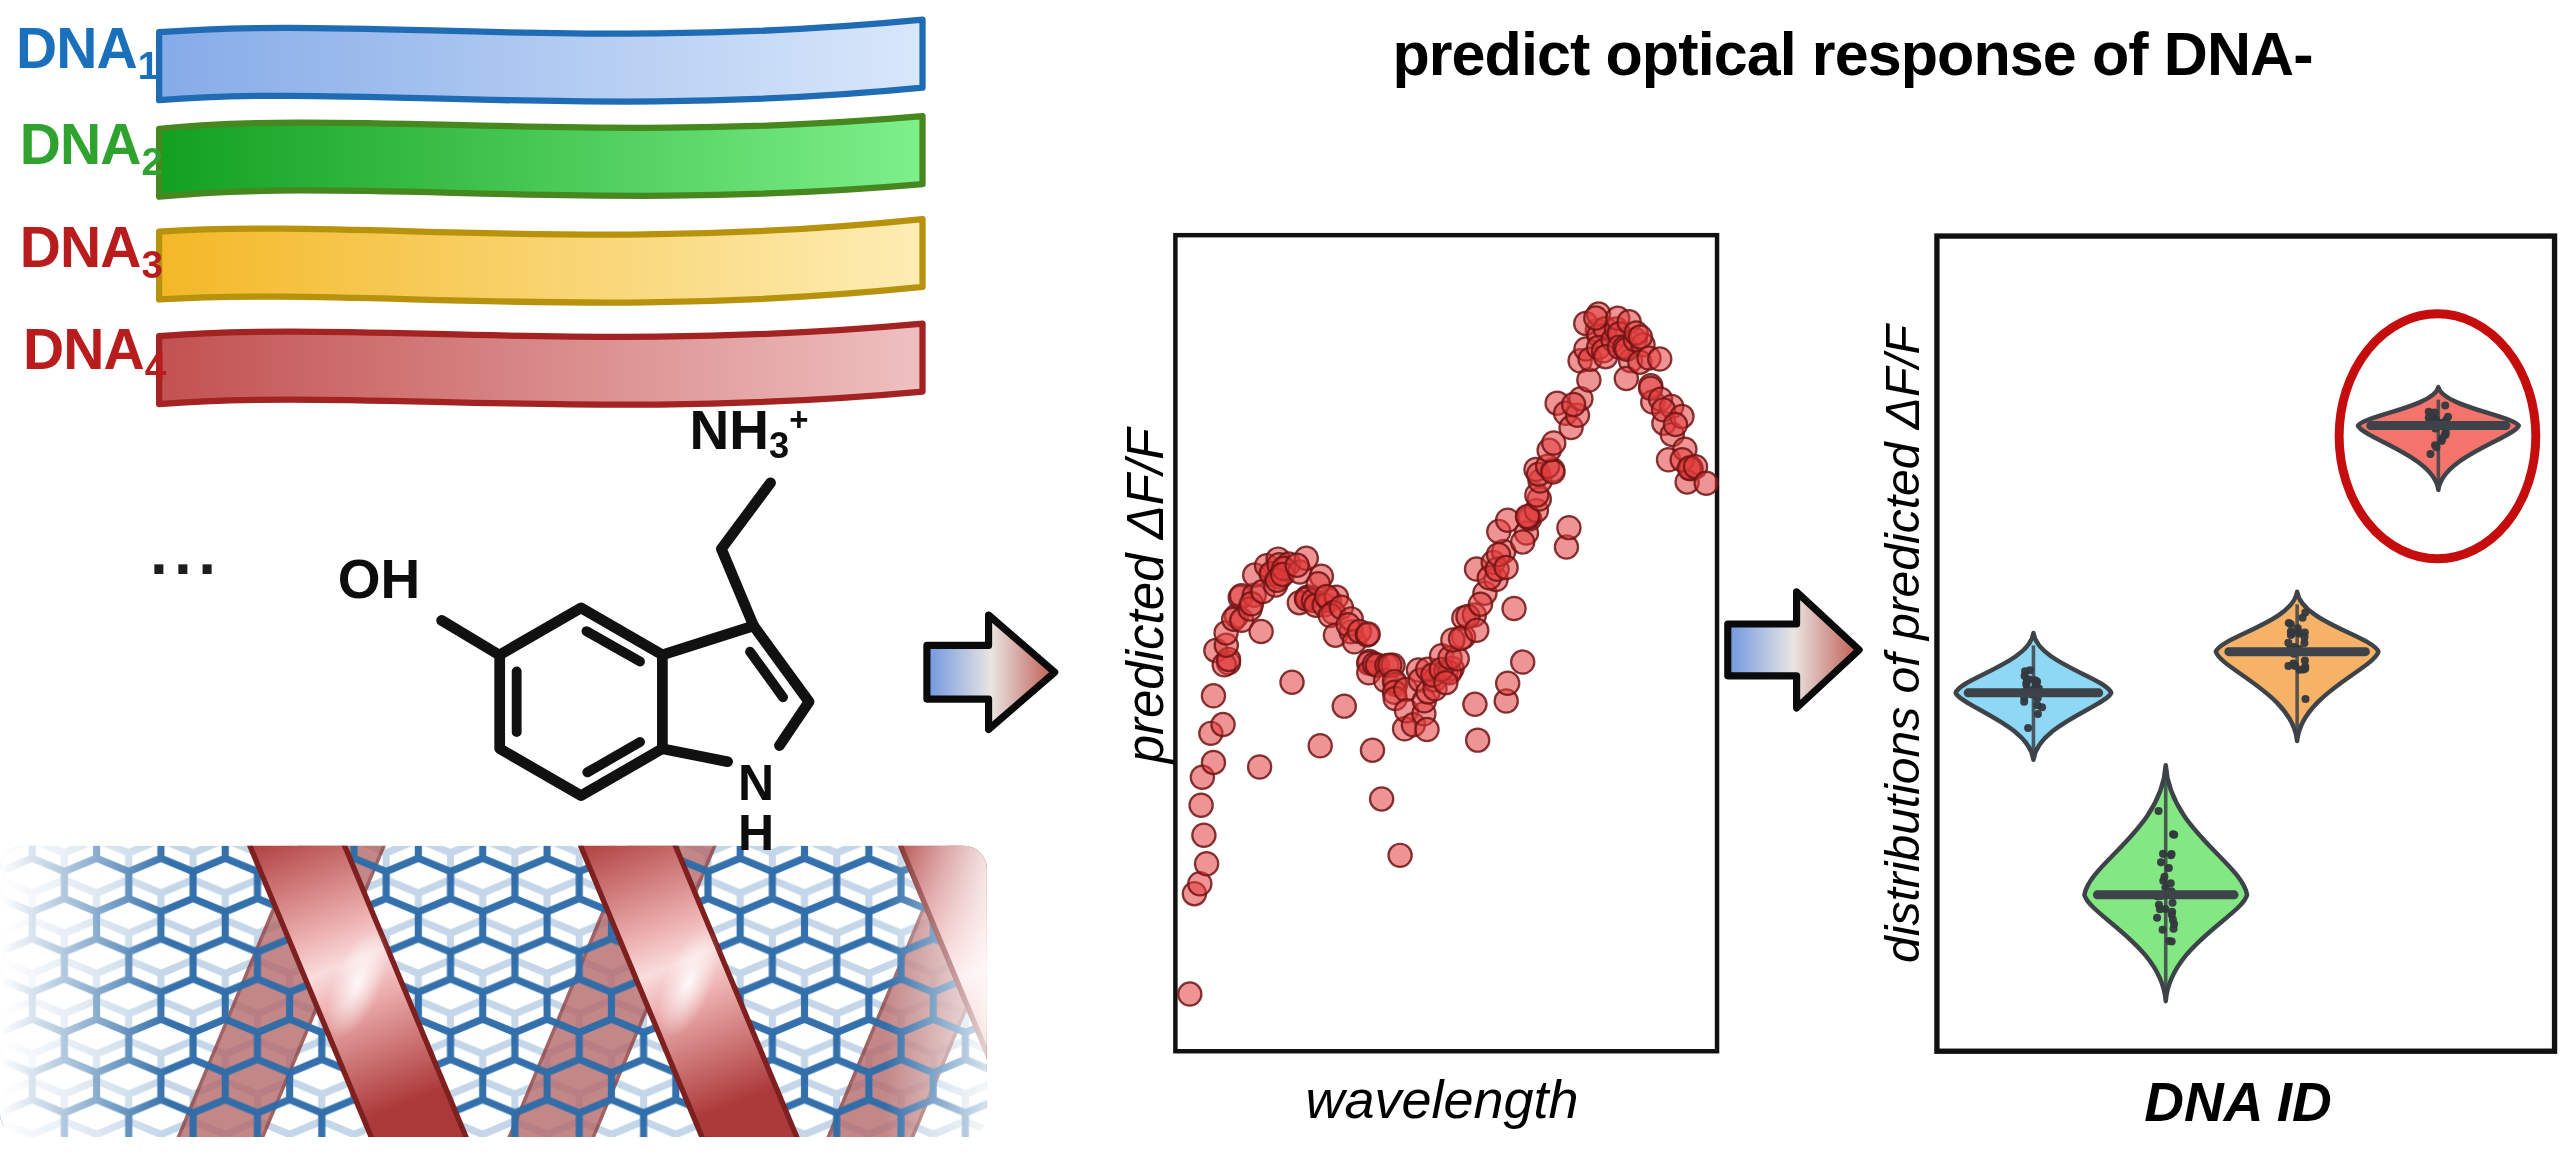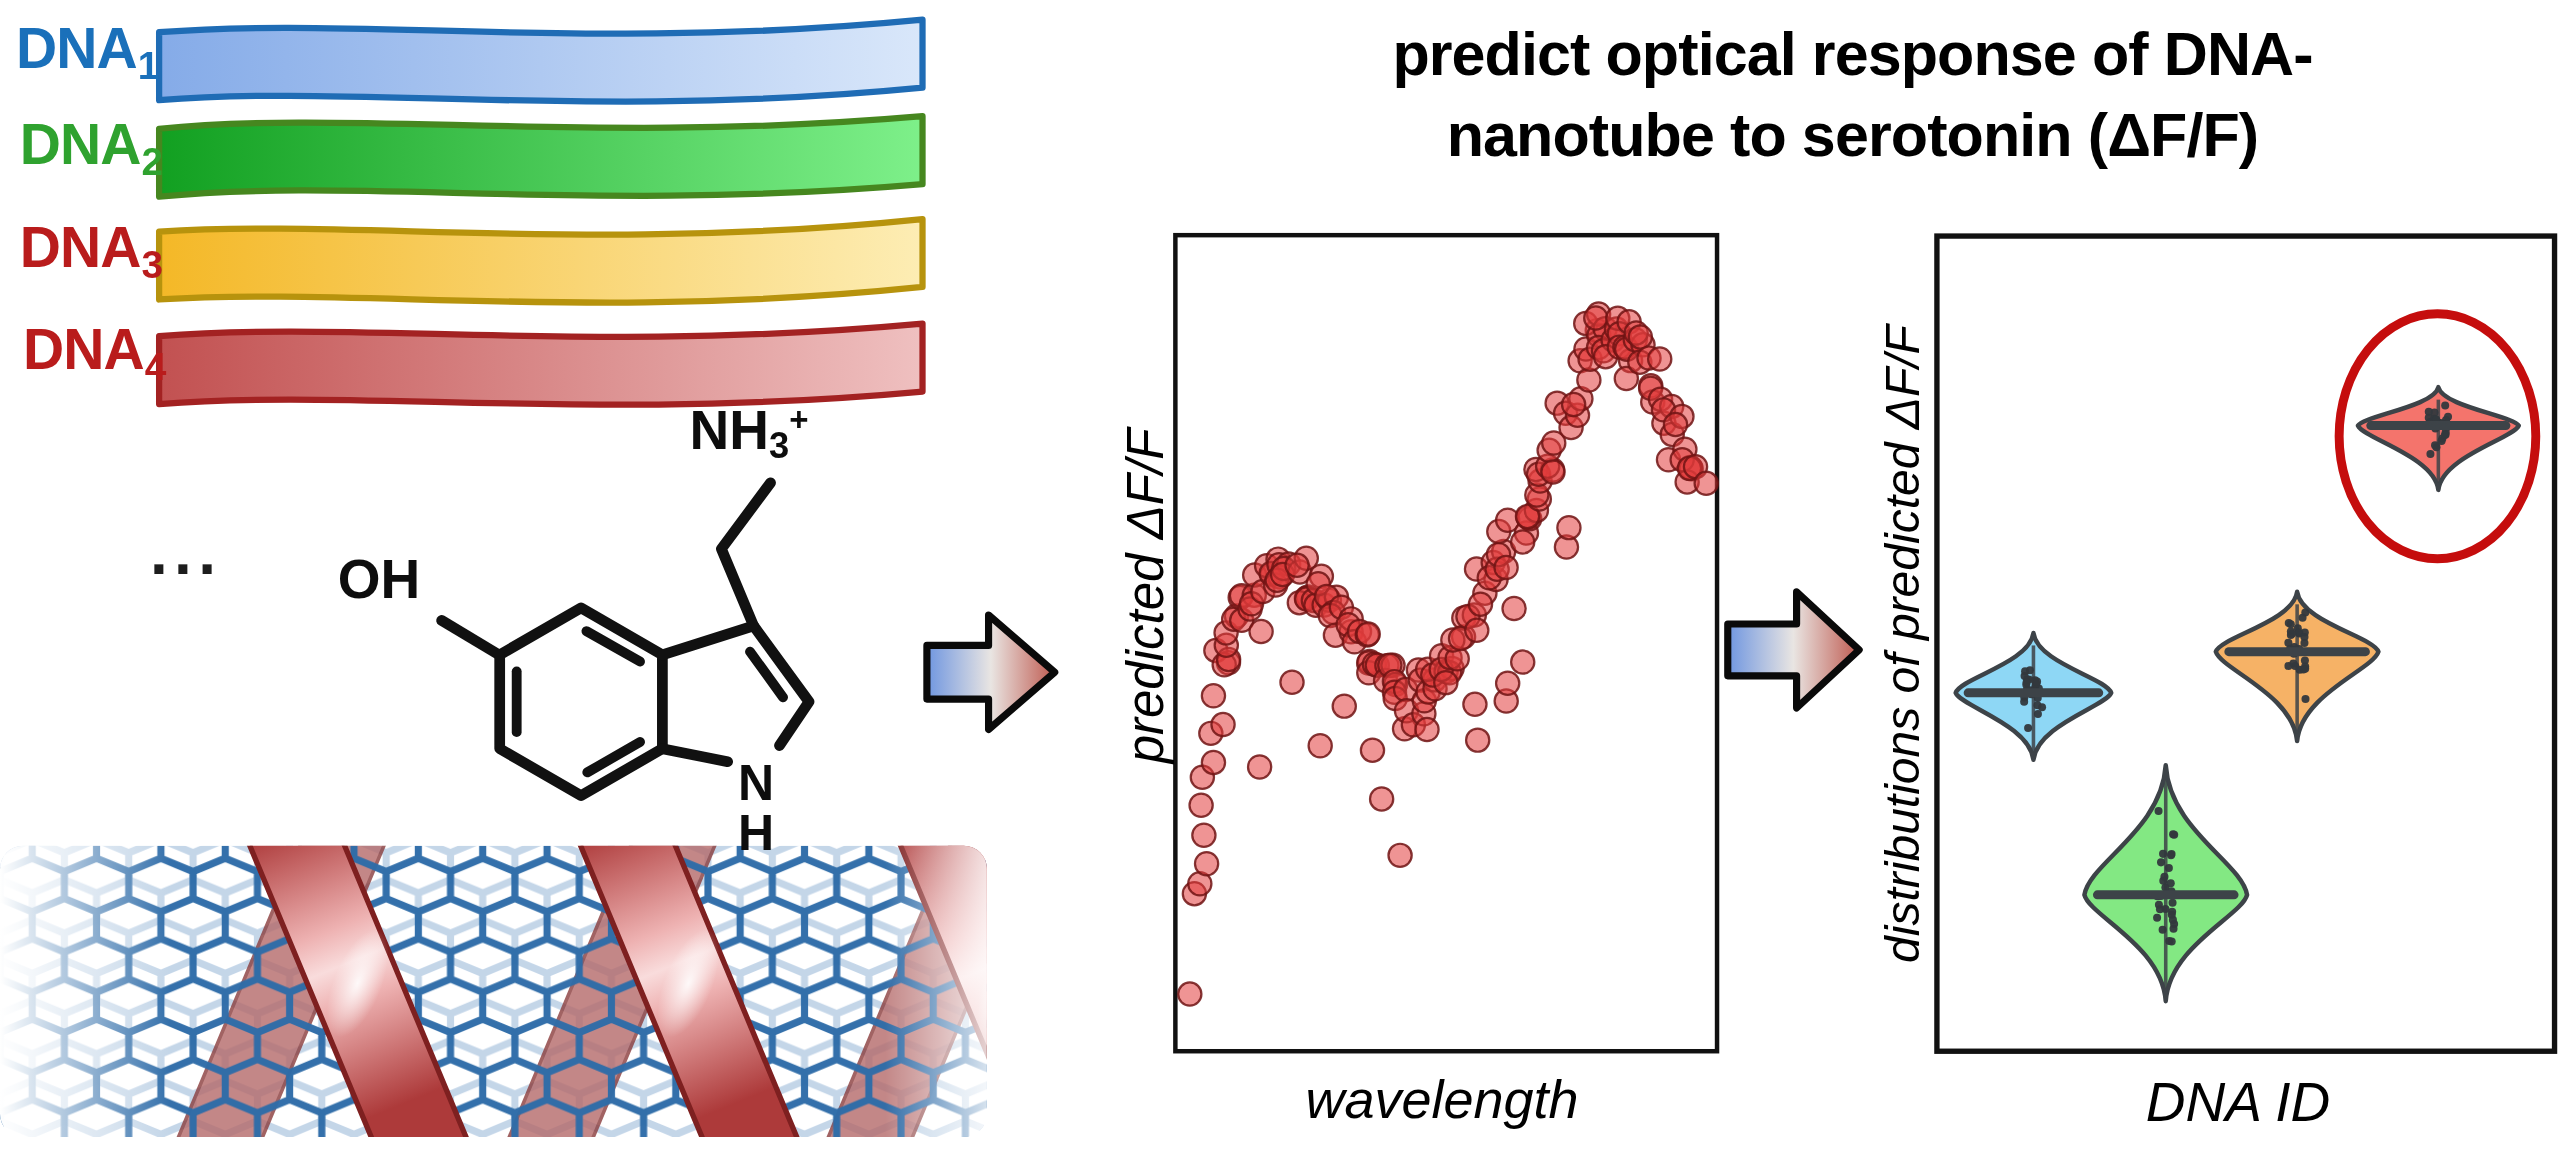--- a/index.html
+++ b/index.html
@@ -112,21 +112,20 @@
   <div class="dna-label" id="dna-label-3" style="left: 23px; top: 321px; color: #b91c1c;"><span>DNA</span><sub>4</sub></div>
   <div class="ellipsis" style="left:150px;top:520px;">...</div>
 
   <div class="mol-label" style="left:379px;top:579px;font-size:55px;"><span>OH</span></div>
   <div class="mol-label" style="left:749px;top:434px;font-size:55px;"><span>NH</span><sub>3</sub><sup>+</sup></div>
   <div class="mol-label" style="left:756px;top:783px;font-size:50px;"><span>N</span></div>
   <div class="mol-label" style="left:756px;top:833px;font-size:50px;"><span>H</span></div>
 
   <div class="title">
     <span>predict optical response of DNA-</span><br>
-    <span>nanotube to serotonin (ΔF/F)</span>
   </div>
 
   <svg id="overlay" width="2576" height="1155" viewBox="0 0 2882 1292">
     <defs id="overlay-defs">
         <linearGradient id="arrowgrad" x1="0" y1="0" x2="1" y2="0">
           <stop offset="0" stop-color="#6f96e0"></stop>
           <stop offset="0.5" stop-color="#e9e5e2"></stop>
           <stop offset="1" stop-color="#bf5a50"></stop>
         </linearGradient>
       </defs>
@@ -484,16 +483,16 @@
           </g>
           <line x1="2652.4" y1="476" x2="2803.6" y2="476" stroke="#3d4348" stroke-width="10" stroke-linecap="round"></line>
         </g>
         <ellipse cx="2727" cy="488" rx="110" ry="137" fill="none" stroke="#c50d0d" stroke-width="10"></ellipse>
       </g>
   </svg>
 
   <div class="axlabel ax-rot" style="left:1145px;top:596px;font-size:51px;">predicted ΔF/F</div>
   <div class="axlabel ax-flat" style="left:1442px;top:1099px;font-size:54px;">wavelength</div>
   <div class="axlabel ax-rot" style="left:1902px;top:644px;font-size:48px;">distributions of predicted ΔF/F</div>
-  <div class="axlabel ax-flat" style="left:2238px;top:1102px;font-size:55px;">DNA ID</div>
+  <div class="axlabel ax-flat" style="left:2238px;top:1102px;font-size:55px;font-weight:bold;">DNA ID</div>
 
 </div>
 
 
 </body></html>

